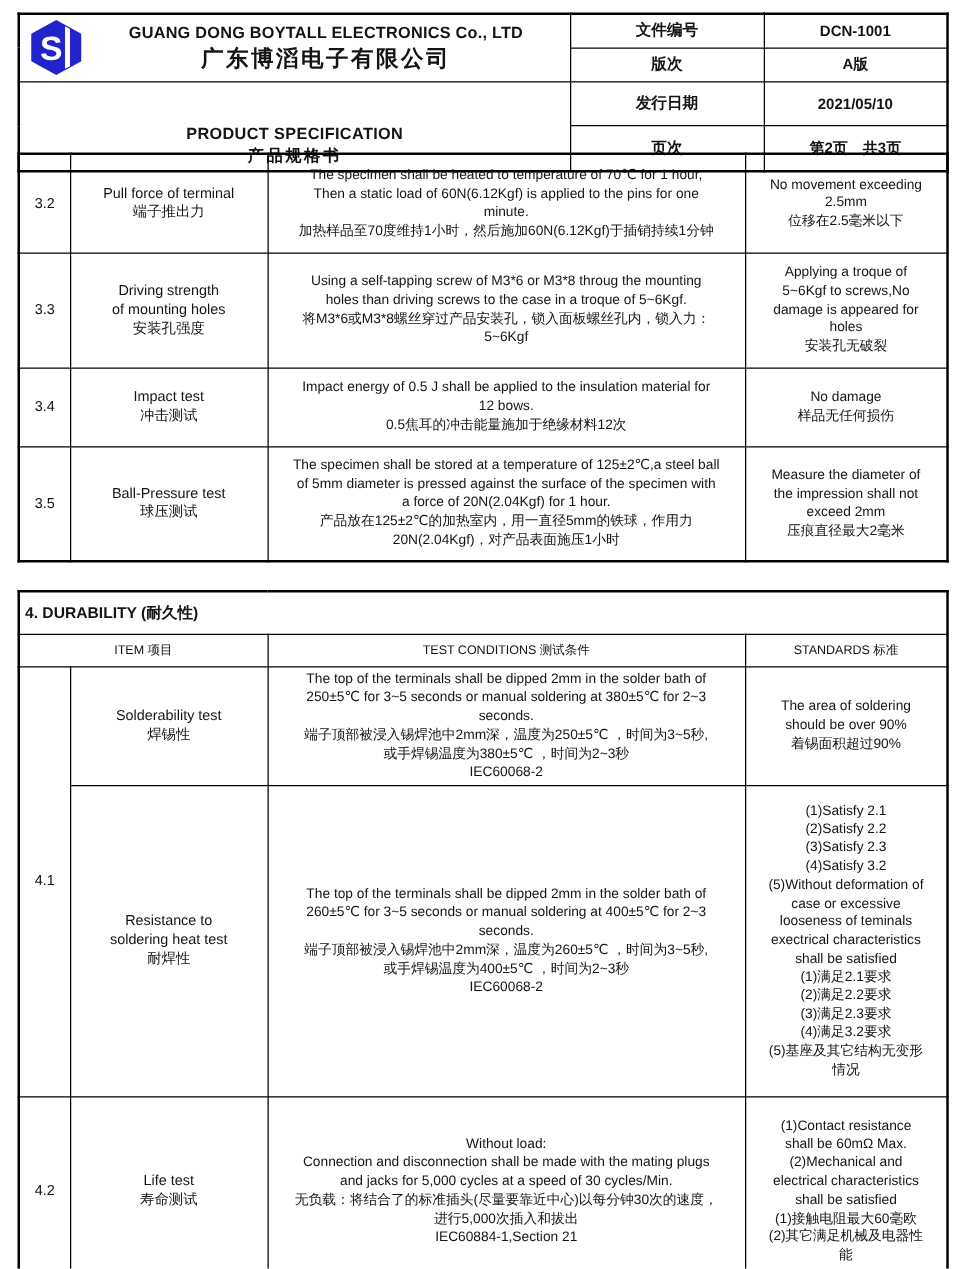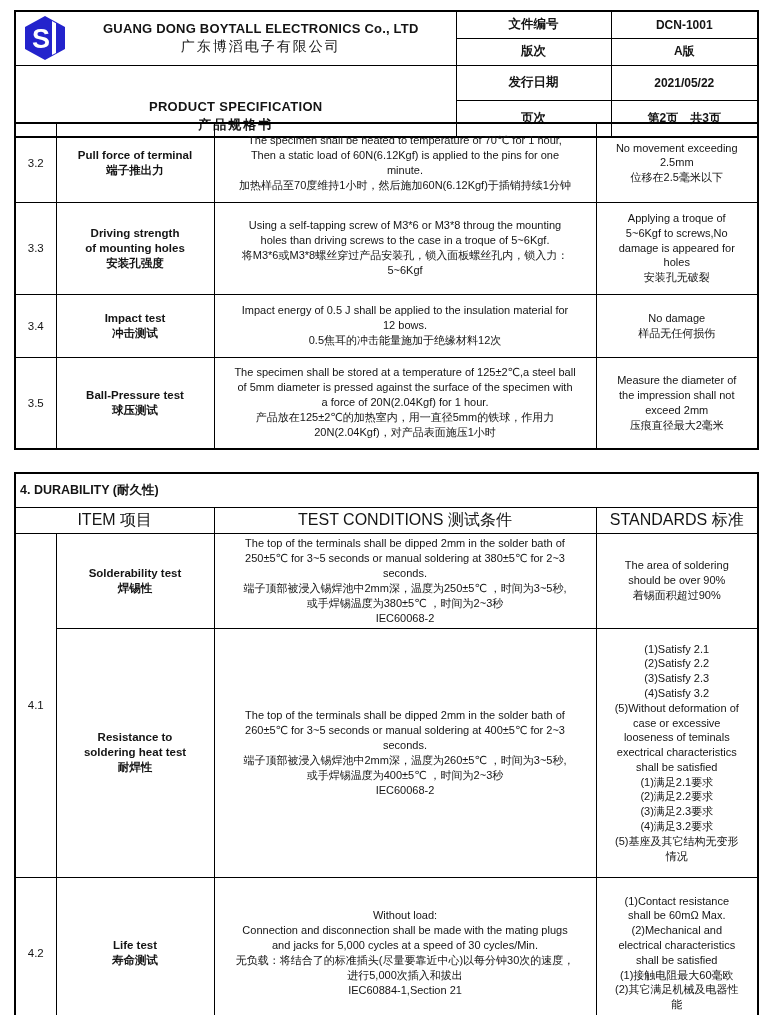--- a/index.html
+++ b/index.html
@@ -18,35 +18,35 @@
     border:1px solid #000;vertical-align:middle;overflow:hidden;
     padding:2px 4px;box-sizing:border-box;
   }
   
   .header-t{top:10px;height:108px;}
   .company-cell{padding:2px 6px;}
   .company-flex{display:flex;align-items:center;}
   .logo-box{flex:0 0 50px;display:flex;align-items:center;justify-content:center;}
   .company-names{flex:1;text-align:center;}
   .company-en{font-size:13px;font-weight:bold;letter-spacing:.2px;}
-  .company-cn{font-size:14px;font-weight:normal;margin-top:2px;letter-spacing:2px;}
+  .company-cn{font-size:18px;font-weight:bold;margin-top:2px;letter-spacing:2px;}
   .spec-cell{text-align:center;}
   .spec-en{font-size:13px;font-weight:bold;letter-spacing:.3px;margin-top:31px;}
   .spec-cn{font-size:13px;font-weight:bold;margin-top:2px;letter-spacing:2px;}
   .meta-label{ text-align:center;font-size:12.5px;font-weight:bold;}
   .meta-value{ text-align:center;font-size:12px;font-weight:bold;}
   
   .s3-t{top:122px;height:326px;}
   .s4-t{top:472px;height:556px;}
   td.c-no{text-align:center;font-size:11.5px;padding:2px 1px;}
-  td.c-item{text-align:center;font-size:11.5px;white-space:pre-line;line-height:15px;padding:2px 3px;font-weight:bold;}
+  td.c-item{text-align:center;font-size:11.5px;white-space:pre-line;line-height:15px;padding:2px 3px;}
   td.c-cond{text-align:center;font-size:11px;white-space:pre-line;line-height:15px;padding:2px 4px;}
   td.c-std{text-align:center;font-size:11px;white-space:pre-line;line-height:14.8px;padding:2px 4px;}
   td.sec-title{font-size:12.5px;font-weight:bold;padding-left:6px;}
-  td.col-head{text-align:center;font-size:16px;padding:2px;margin-top:16px;}
+  td.col-head{text-align:center;font-size:10px;padding:2px;margin-top:16px;}
 </style>
 </head>
 <body>
 
 <div class="page">
 
   <table class="t header-t">
     <colgroup>
         <col style="width:441px">
         <col style="width:155px">
@@ -75,21 +75,21 @@
     <tr style="height:27px">
       <td class="meta-label">版次</td>
       <td class="meta-value">A版</td>
     </tr>
     <tr style="height:27px">
       <td class="spec-cell" rowspan="2">
         <div class="spec-en">PRODUCT SPECIFICATION</div>
         <div class="spec-cn">产品规格书</div>
       </td>
       <td class="meta-label">发行日期</td>
-      <td class="meta-value">2021/05/22</td>
+      <td class="meta-value">2021/05/10</td>
     </tr>
     <tr style="height:27px">
       <td class="meta-label">页次</td>
       <td class="meta-value">第2页　共3页</td>
     </tr>
   </tbody>
     </table>
 
   <table class="t s3-t">
     <colgroup>

